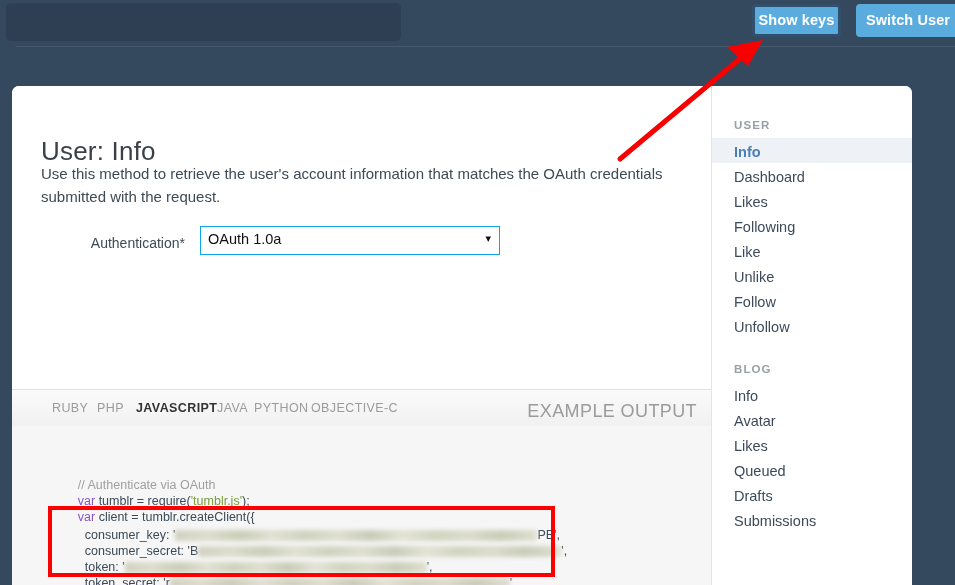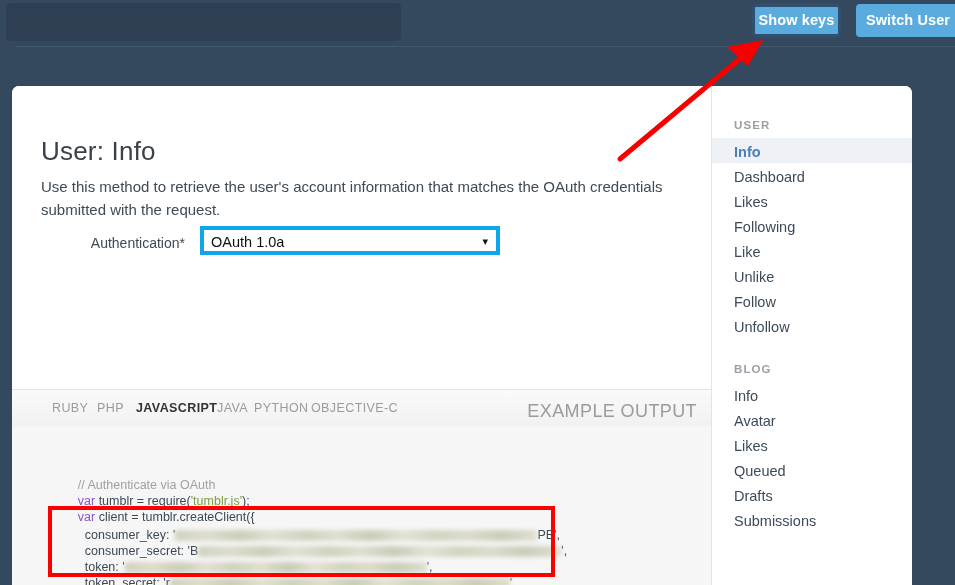--- a/index.html
+++ b/index.html
@@ -82,21 +82,21 @@
     position: absolute;
     left: 29px; top: 22px;
     font-size: 26px;
     color: #3a4149;
     font-weight: normal;
     letter-spacing: .2px;
     margin-top: 28px;
   }
   #description {
     position: absolute;
-    left: 29px; top: 89px;
+    left: 29px; top: 76px;
     width: 640px;
     font-size: 15px;
     line-height: 23px;
     color: #3e4a54;
   }
   #auth-row {
     position: absolute;
     left: 16px; top: 140px;
     width: 699px; height: 40px;
   }
@@ -106,21 +106,21 @@
     width: 102px;
     text-align: right;
     font-size: 14px;
     color: #3e4a54;
   }
   #auth-select {
     position: absolute;
     left: 172px; top: 0;
     width: 300px; height: 29px;
     background: #ffffff;
-    border: 4px solid #0ea5e9;
+    border: 1px solid #0ea5e9;
     box-sizing: border-box;
     cursor: pointer;
   }
   #auth-select-value {
     position: absolute;
     left: 7px; top: 4px;
     font-size: 14.5px;
     color: #111111;
   }
   #auth-select-caret {

